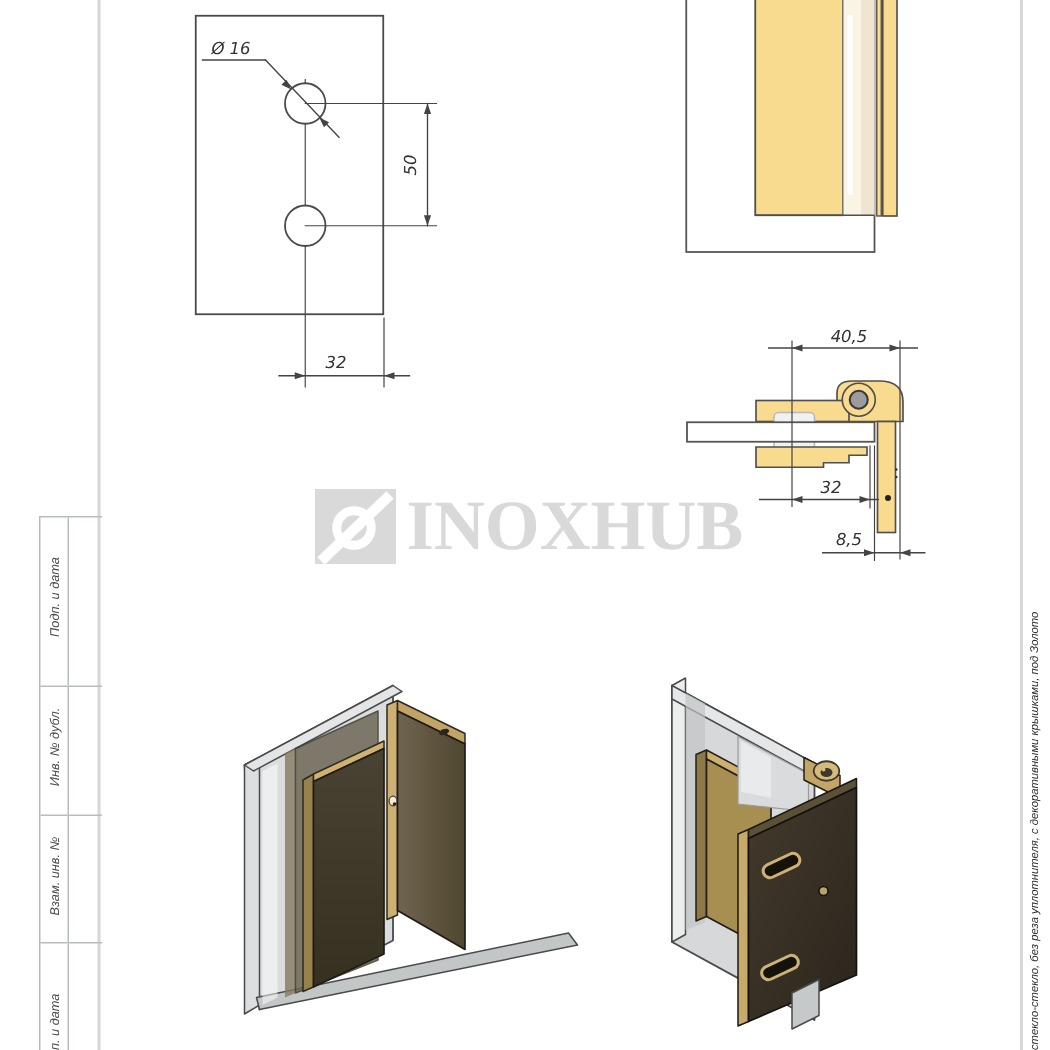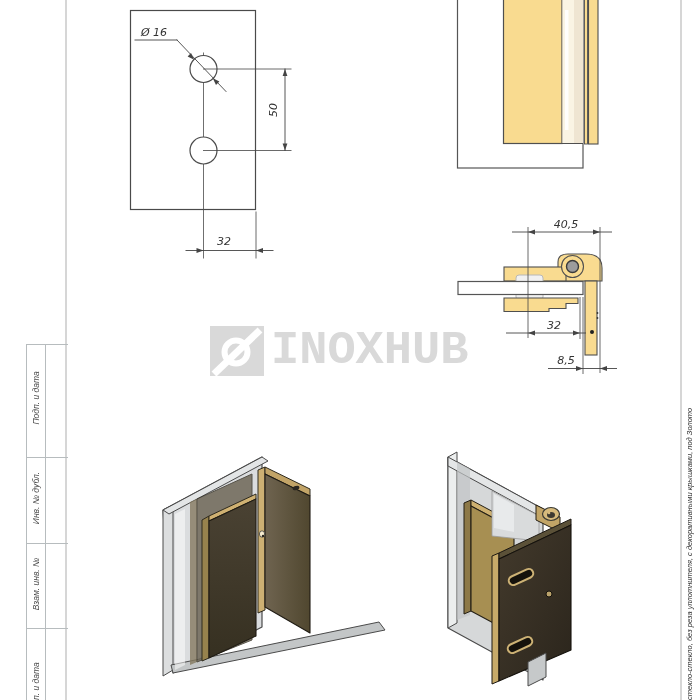--- a/index.html
+++ b/index.html
@@ -2,21 +2,21 @@
 <html><head>
 <meta charset="utf-8">
 <style>
   html,body{margin:0;padding:0;background:#ffffff;}
   #stage{position:relative;width:700px;height:700px;background:#fff;overflow:hidden;
          font-family:"DejaVu Sans","Liberation Sans",sans-serif;}
   .frame-line{position:absolute;top:0;height:700px;width:2px;background:#d6d6d6;z-index:1;}
   
   #watermark{position:absolute;left:210px;top:326px;display:flex;align-items:center;gap:7px;z-index:2;}
   #watermark .wm-text{font-size:47px;font-weight:700;color:#d9d9d9;letter-spacing:0px;line-height:50px;
-                      font-family:Liberation Mono, monospace;}
+                      font-family:Liberation Serif, serif;}
   
   #drawing-svg{position:absolute;left:0;top:0;z-index:3;}
   
   #title-block{position:absolute;left:26px;top:344px;width:41px;height:356px;z-index:4;
                border-left:1px solid #b7bcbe;border-top:1px solid #b7bcbe;}
   .tb-row{position:absolute;left:0;width:41px;border-bottom:1px solid #b7bcbe;box-sizing:border-box;}
   .tb-divider{position:absolute;left:18px;top:0;bottom:0;width:1px;background:#b7bcbe;}
   .tb-label{position:absolute;width:110px;text-align:center;font-size:8.5px;color:#4a4a4a;
             transform:rotate(-90deg);white-space:nowrap;
             font-family:"Liberation Sans","DejaVu Sans",sans-serif;font-style:italic;}

